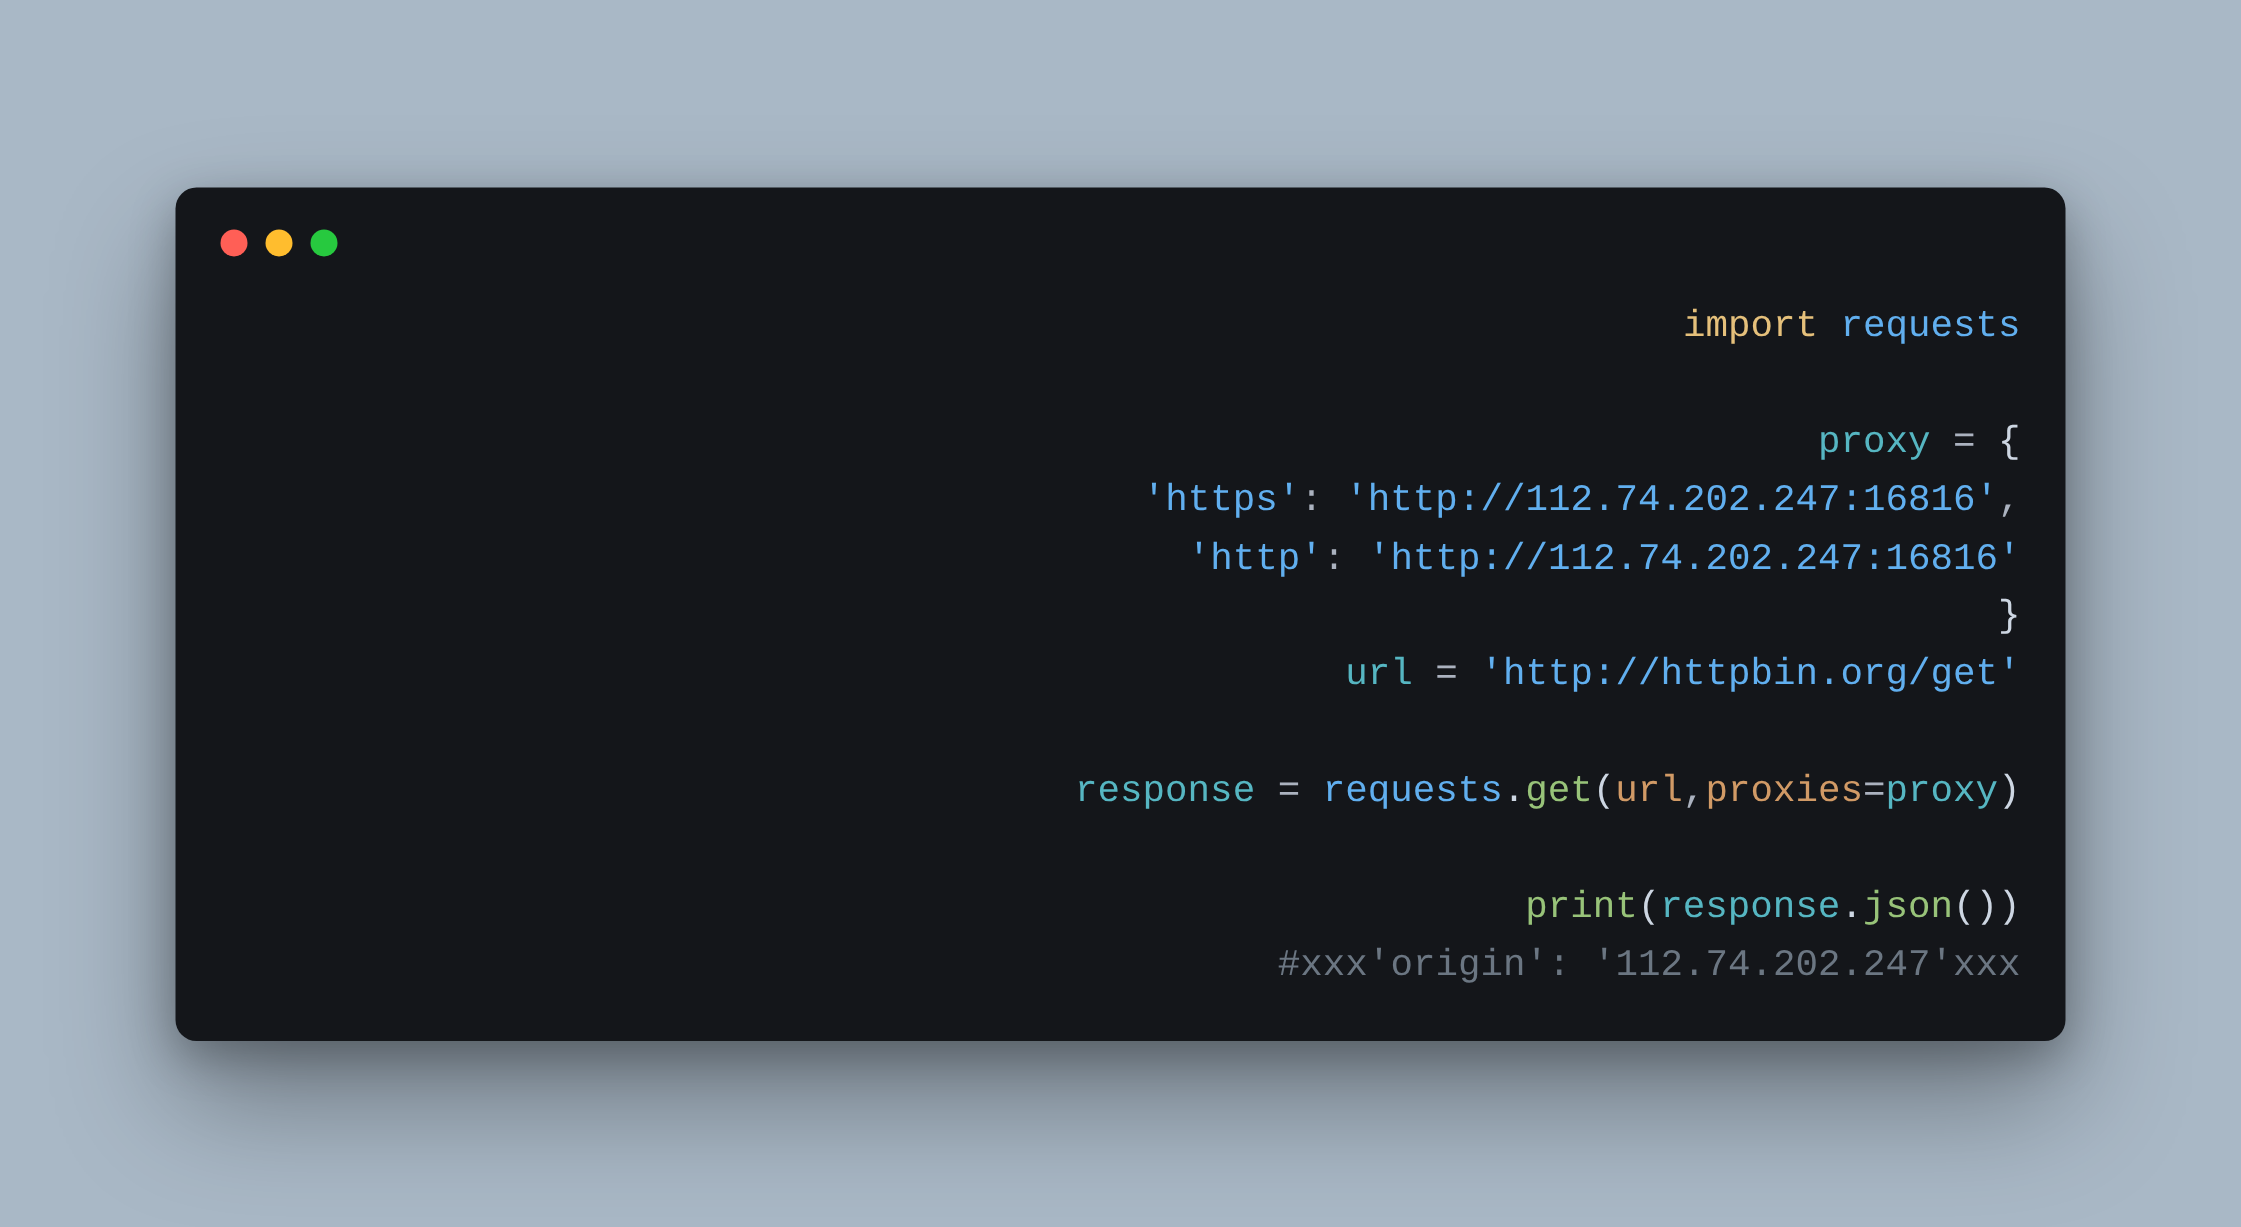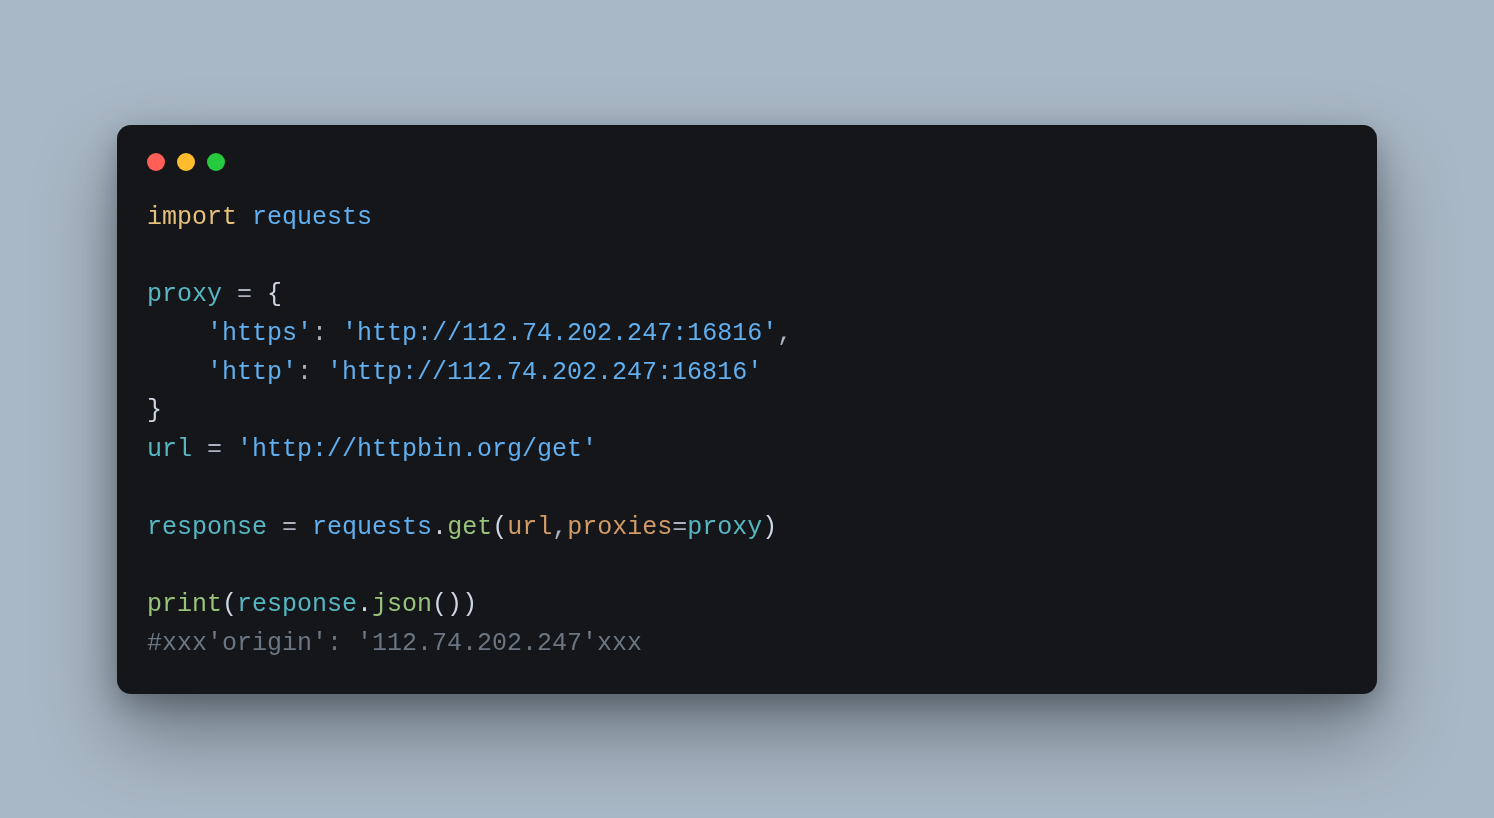--- a/index.html
+++ b/index.html
@@ -10,20 +10,21 @@
     align-items: center;
     justify-content: center;
     font-family: "SFMono-Regular", Menlo, Consolas, "Liberation Mono", monospace;
   }
   .window {
     width: 1260px;
     background: #14161a;
     border-radius: 14px;
     box-shadow: 0 40px 80px rgba(0,0,0,0.35), 0 10px 30px rgba(0,0,0,0.25);
     padding: 28px 30px 30px 30px;
+    text-align: right;
   }
   .titlebar {
     display: flex;
     gap: 12px;
     align-items: center;
     padding-bottom: 28px;
   }
   .dot {
     width: 18px; height: 18px; border-radius: 50%;
   }

